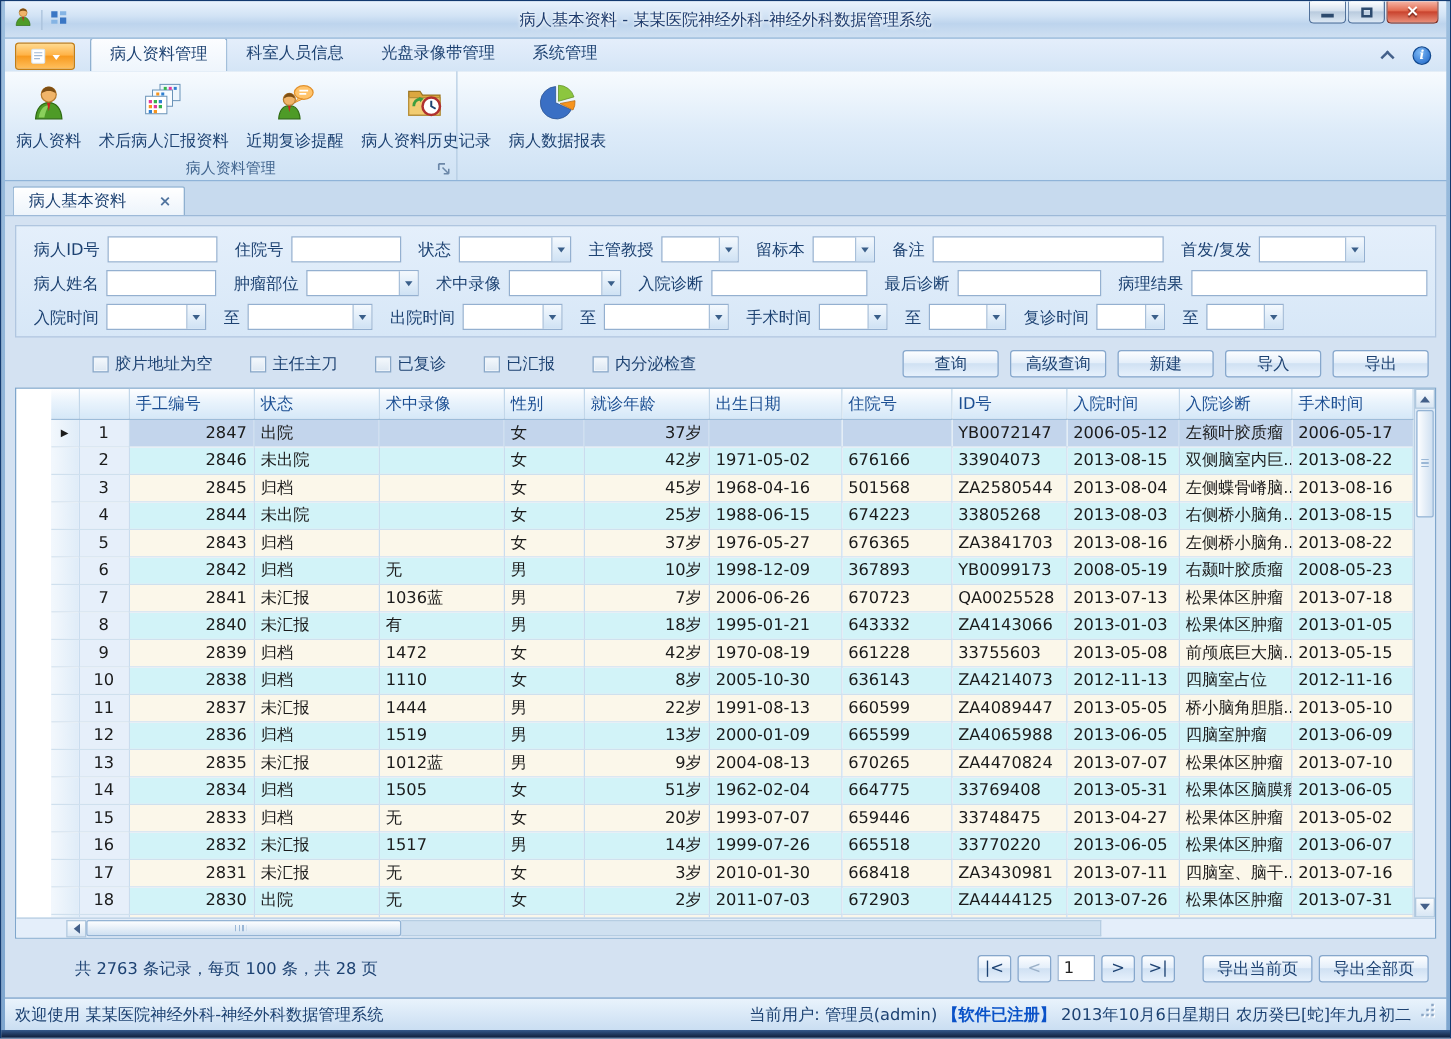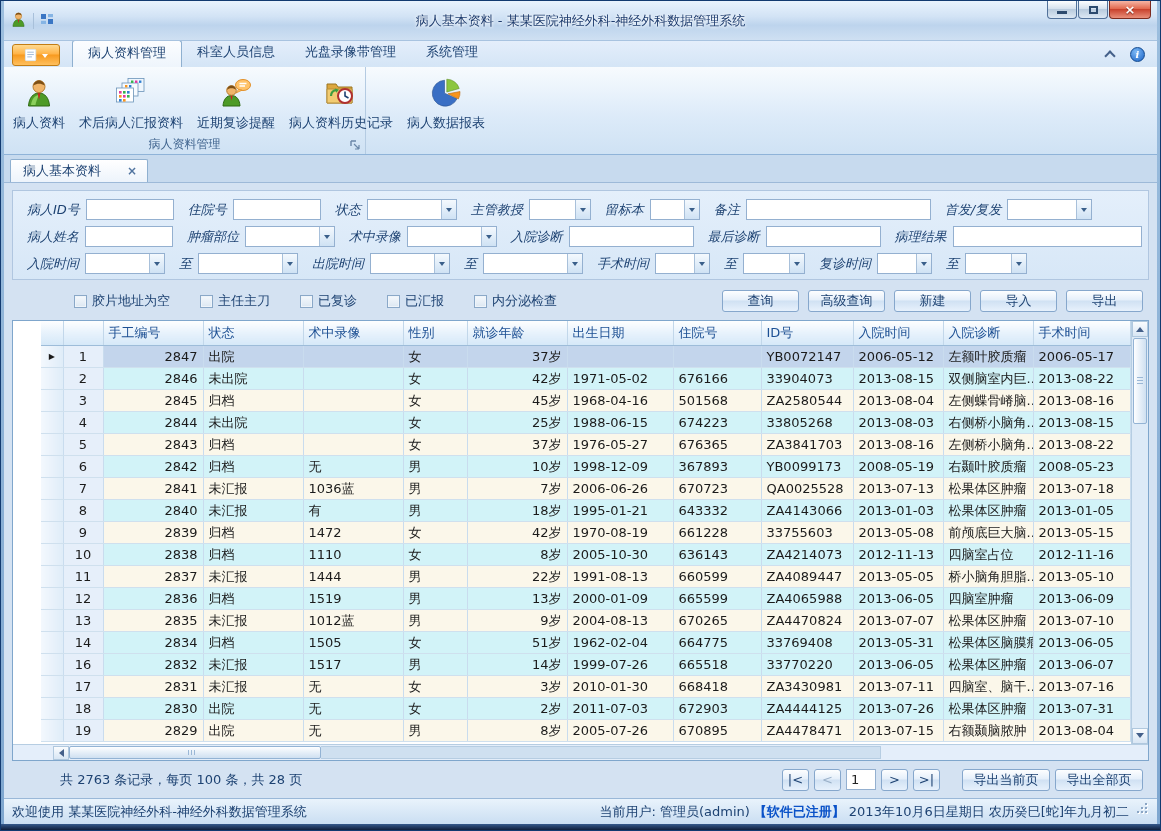--- a/index.html
+++ b/index.html
@@ -2,21 +2,21 @@
 <html><head>
 <meta charset="utf-8">
 <style>
   * { box-sizing: border-box; margin: 0; padding: 0; }
   html,body { width:1161px; height:831px; }
   body { font-family:"DejaVu Sans","Liberation Sans",sans-serif; font-size:13px; color:#1d4272; }
 
   .window { width:1161px; height:831px; background:linear-gradient(#9cbede,#7ea6cf); border:1px solid #123a70; padding:0 3px; display:flex; flex-direction:column; }
 
   
-  .titlebar { height:40px; position:relative; display:flex; align-items:center; padding:0 6px;
+  .titlebar { height:30px; position:relative; display:flex; align-items:center; padding:0 6px;
     background:linear-gradient(#e9f3fd,#d2e3f5 40%,#bdd4ed 62%,#cfe0f2); border-bottom:1px solid #a8c3e0; }
   .titlebar .title { position:absolute; left:0; right:0; text-align:center; color:#1e3c6e; text-shadow:0 1px 3px #fff,0 0 4px #fff; font-size:13px; }
   .tb-icons { display:flex; align-items:center; gap:6px; z-index:2; }
   .tb-sep { width:1px; height:16px; background:#a8c0da; }
   .win-buttons { margin-left:auto; display:flex; gap:1px; align-self:flex-start; z-index:3; }
   .win-btn { width:30px; height:18px; border:1px solid #51719a; border-top:none; border-radius:0 0 4px 4px;
     background:linear-gradient(#fdfeff,#d5e1ee 45%,#b9cbde 50%,#dce8f4); display:flex; align-items:center; justify-content:center; cursor:default; }
   .win-btn.close { width:42px; background:linear-gradient(#f6b5a5,#e26a50 45%,#c9432e 50%,#e98f7a); border-color:#7c2b1f; }
   .glyph-min { width:10px; height:3px; background:#2c4a6e; margin-top:5px; }
   .glyph-max { width:9px; height:8px; border:2px solid #2c4a6e; background:transparent; }
@@ -48,21 +48,21 @@
   .tabstrip { height:28px; background:#c7daee; padding:4px 0 0 6px; display:flex; border-bottom:1px solid #9db9d8; }
   .doc-tab { display:inline-flex; align-items:center; gap:26px; background:linear-gradient(#ffffff,#edf4fb); border:1px solid #8fb0d0; border-bottom:none;
     border-radius:2px 2px 0 0; padding:3px 10px 4px 12px; color:#1d4272; }
   .tab-close { color:#51749f; font-weight:bold; font-size:12px; line-height:12px; }
 
   
   .page { flex:1; background:#d4e2f2; display:flex; flex-direction:column; overflow:hidden; }
 
   .form-panel { margin:7px 8px 0; height:90px; background:linear-gradient(#e4effb,#d7e7f7); border:1px solid #b0c6e0; padding-top:5px; }
   .form-row { display:flex; align-items:center; height:27px; padding:0 6px; }
-  .flabel { margin:0 6px 0 14px; white-space:nowrap; color:#1d4272;font-style:italic; }
+  .flabel { margin:0 6px 0 14px; white-space:nowrap; color:#1d4272; }
   .form-row .flabel:first-child { margin-left:8px; }
   .ftext { border:1px solid #94b0d0; height:21px; background:#fff; font:inherit; color:#222; padding:0 3px; }
   .fcombo { display:inline-flex; height:21px; border:1px solid #94b0d0; background:#fff; }
   .fcombo .field { flex:1; }
   .combo-btn { width:15px; background:linear-gradient(#f4f9fe,#cfe2f4); border-left:1px solid #a8c0da; display:flex; align-items:center; justify-content:center; }
   .combo-btn::after { content:''; width:0; height:0; border:3.5px solid transparent; border-top:4px solid #3a5f8a; margin-top:4px; }
 
   .filter-row { display:flex; align-items:center; margin:8px 14px 6px; height:26px; }
   .cb-group { display:inline-flex; align-items:center; gap:5px; margin-right:30px;justify-content:center; }
   .cb-group:first-child { margin-left:56px; }
@@ -639,20 +639,35 @@
                   <td class="dcell">1505</td>
                   <td class="dcell">女</td>
                   <td class="dcell ralign">51岁</td>
                   <td class="dcell">1962-02-04</td>
                   <td class="dcell">664775</td>
                   <td class="dcell">33769408</td>
                   <td class="dcell">2013-05-31</td>
                   <td class="dcell">松果体区脑膜瘤</td>
                   <td class="dcell">2013-06-05</td>
                 </tr>
+                <tr class="cream">
+                  <td class="sel-cell"></td>
+                  <td class="num-cell">15</td>
+                  <td class="dcell ralign">2833</td>
+                  <td class="dcell">归档</td>
+                  <td class="dcell">无</td>
+                  <td class="dcell">女</td>
+                  <td class="dcell ralign">20岁</td>
+                  <td class="dcell">1993-07-07</td>
+                  <td class="dcell">659446</td>
+                  <td class="dcell">33748475</td>
+                  <td class="dcell">2013-04-27</td>
+                  <td class="dcell">松果体区肿瘤</td>
+                  <td class="dcell">2013-05-02</td>
+                </tr>
                 <tr class="cyan">
                   <td class="sel-cell"></td>
                   <td class="num-cell">16</td>
                   <td class="dcell ralign">2832</td>
                   <td class="dcell">未汇报</td>
                   <td class="dcell">1517</td>
                   <td class="dcell">男</td>
                   <td class="dcell ralign">14岁</td>
                   <td class="dcell">1999-07-26</td>
                   <td class="dcell">665518</td>

